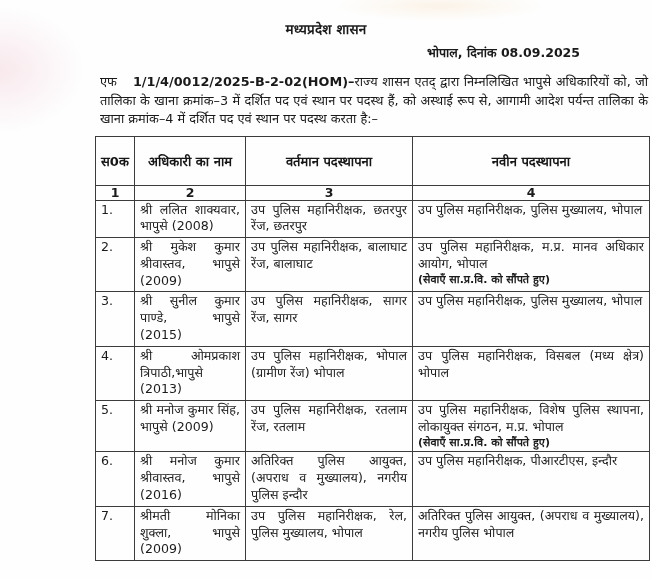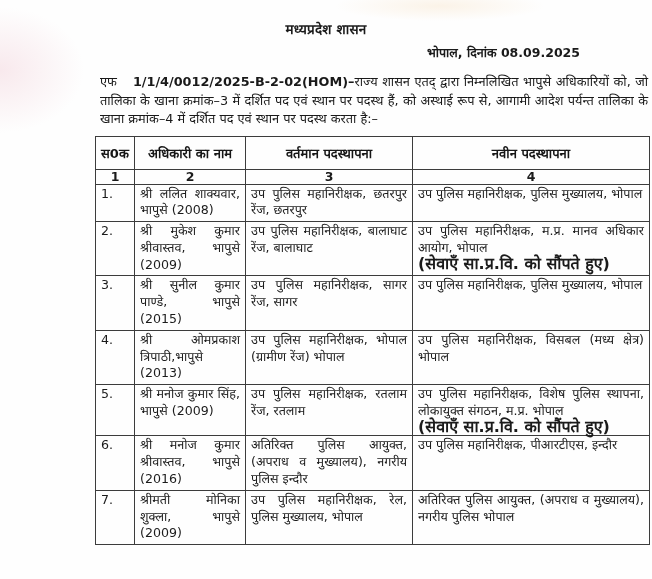--- a/index.html
+++ b/index.html
@@ -51,21 +51,21 @@
     border-collapse: collapse;
     width: 554px;
     table-layout: fixed;
   }
   table.postings, table.postings th, table.postings td {
     border: 1.4px solid #3c3c3c;
   }
   table.postings th {
     font-size: 13px;
     font-weight: bold;
-    padding: 7px 2px;
+    padding: 15px 2px;
     text-align: center;
     color: #161616;
   }
   table.postings td {
     font-size: 12.6px;
     line-height: 16.8px;
     padding: 1px 5px 2px 5px;
     vertical-align: top;
     color: #1b1b1b;
     text-align: justify;
@@ -80,21 +80,21 @@
   td.sno-cell {
     text-align: left;
     padding-left: 8px;
     font-size: 13.5px;
   }
   col.c-sno  { width: 39px; }
   col.c-name { width: 111px; }
   col.c-cur  { width: 167px; }
   col.c-new  { width: 237px; }
   .posting-note {
-    font-size: 16px;
+    font-size: 11px;
     line-height: 13.5px;
     font-weight: bold;
     text-align: left;
   }
   .posting-note:empty { display: none; }
 </style>
 </head>
 <body>
 
 <div class="page">

